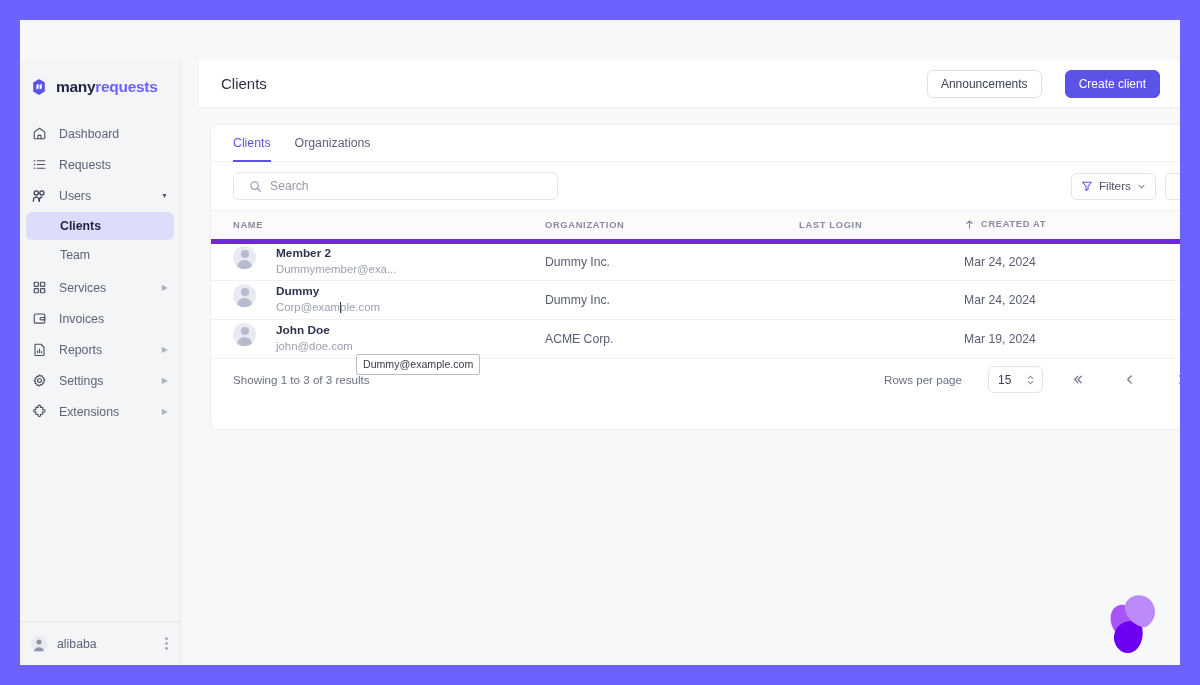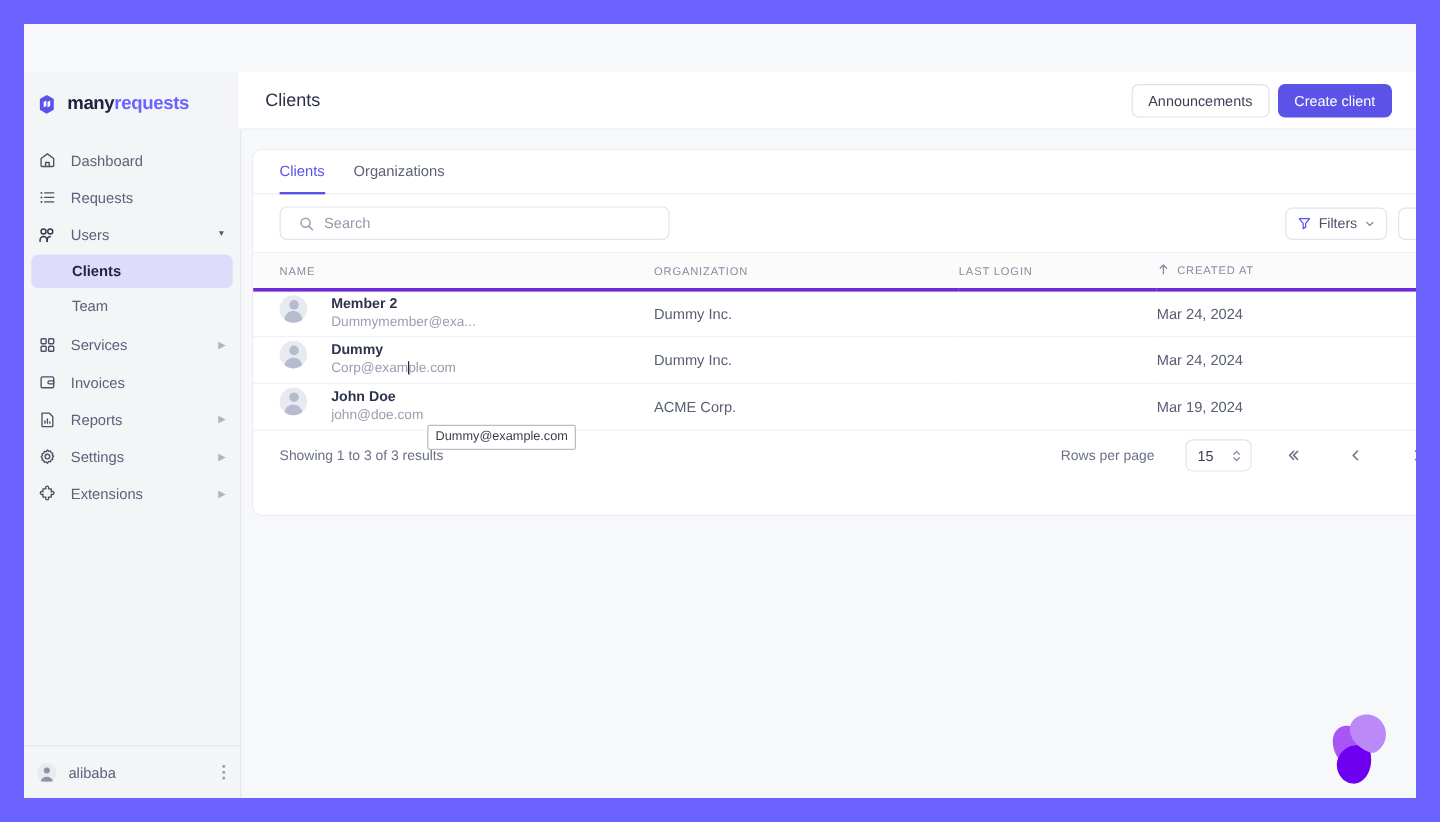--- a/index.html
+++ b/index.html
@@ -18,21 +18,21 @@
     position: absolute;
     left: 20px; top: 20px;
     width: 1160px; height: 645px;
     background: #f7f8fa;
     overflow: hidden;
   }
 
   
   #sidebar {
     position: absolute; left: 0; top: 40px;
-    width: 181px; height: 605px;
+    width: 161px; height: 605px;
     background: #f4f5f7;
     border-right: 1px solid #e7e9ee;
     display: flex; flex-direction: column;
   }
   .logo-row {
     display: flex; align-items: center; gap: 8px;
     padding: 18px 0 20px 10px;
   }
   .logo-mark { width: 18px; height: 18px; flex: 0 0 18px; }
   .logo-text { font-size: 15.5px; font-weight: 700; letter-spacing: -0.3px; }
@@ -95,21 +95,21 @@
     padding: 0 20px 0 22px;
   }
   #pageheader .title { font-size: 15px; color: #2c3047; font-weight: 400; flex: 1 1 auto; }
   .btn {
     font-family: "Liberation Sans", sans-serif;
     font-size: 12px; cursor: pointer;
     border-radius: 6px;
     height: 28px; padding: 0 13px;
     display: inline-flex; align-items: center; justify-content: center;
   }
-  .btn-secondary { background: #fff; border: 1px solid #dfe1e7; color: #3c4158; margin-right: 7px; }
+  .btn-secondary { background: #fff; border: 1px solid #dfe1e7; color: #3c4158; margin-right: 23px; }
   .btn-primary { background: #5b53e8; border: 1px solid #5b53e8; color: #fff; }
 
   
   #card {
     position: absolute; left: 190px; top: 104px;
     width: 1000px; height: 306px;
     background: #fff;
     border: 1px solid #eceef2;
     border-radius: 8px;
     overflow: visible;
@@ -154,23 +154,23 @@
   .extra-btn {
     height: 27px; width: 34px; border: 1px solid #e2e4ea; border-radius: 6px;
     background: #fff; cursor: pointer;
   }
 
   
   table { width: 100%; border-collapse: collapse; table-layout: fixed; }
   thead th {
     background: #fbfbfc;
     border-top: 1px solid #eef0f3;
-    border-bottom: 3px solid #6d28d9;
+    border-bottom: 5px solid #6d28d9;
     height: 31px;
-    font-size: 9.3px; font-weight: 400;
+    font-size: 9.3px; font-weight: 700;
     letter-spacing: 0.7px;
     color: #868ca0;
     text-align: left;
     padding: 0;
   }
   thead th.c1 { padding-left: 22px; width: 334px; }
   thead th.c2 { width: 254px; }
   thead th.c3 { width: 165px; }
   thead th.c4 { width: auto; }
   .sorthead { display: inline-flex; align-items: center; gap: 6px; }

